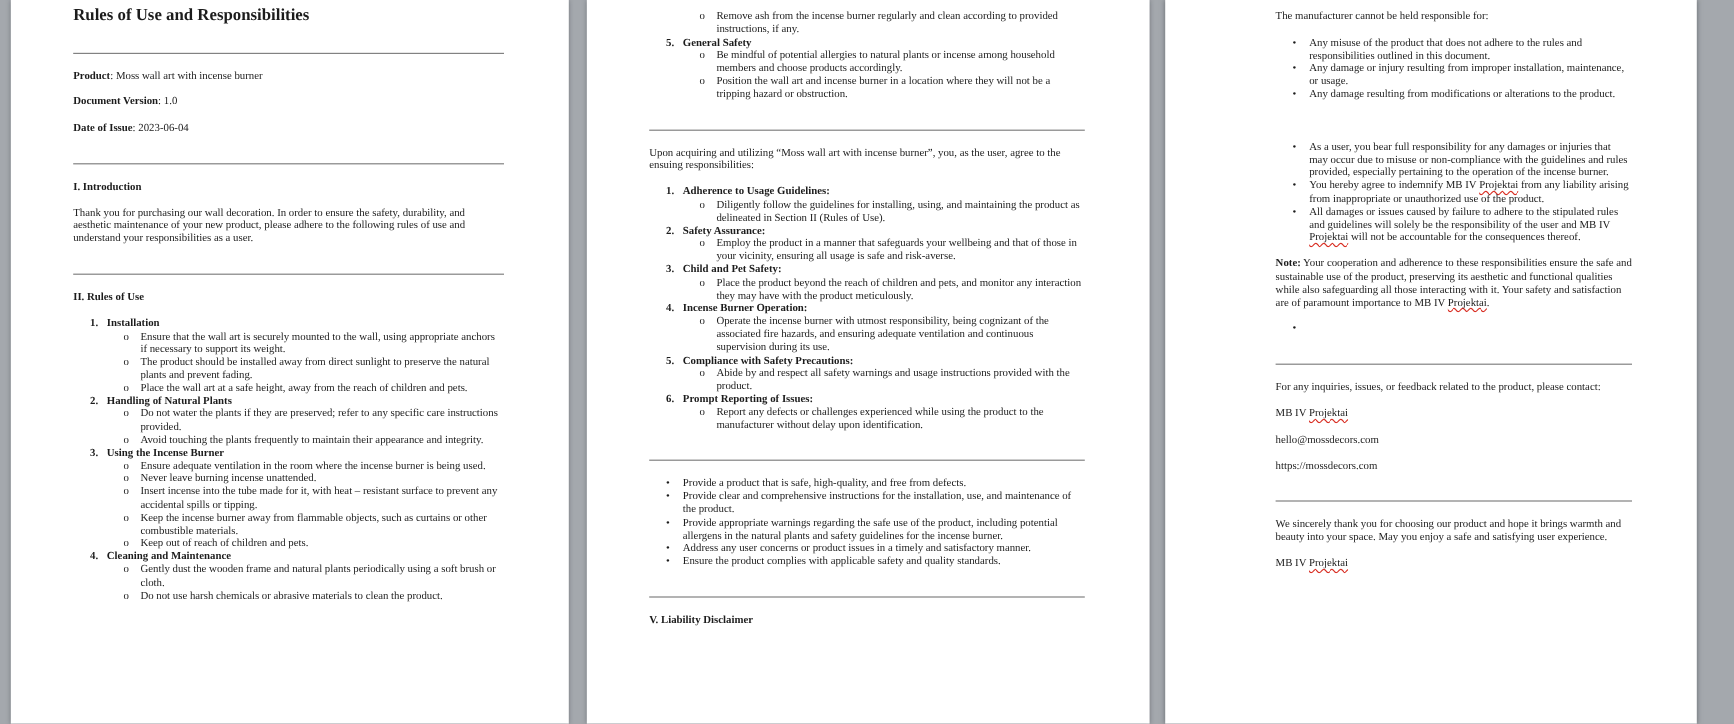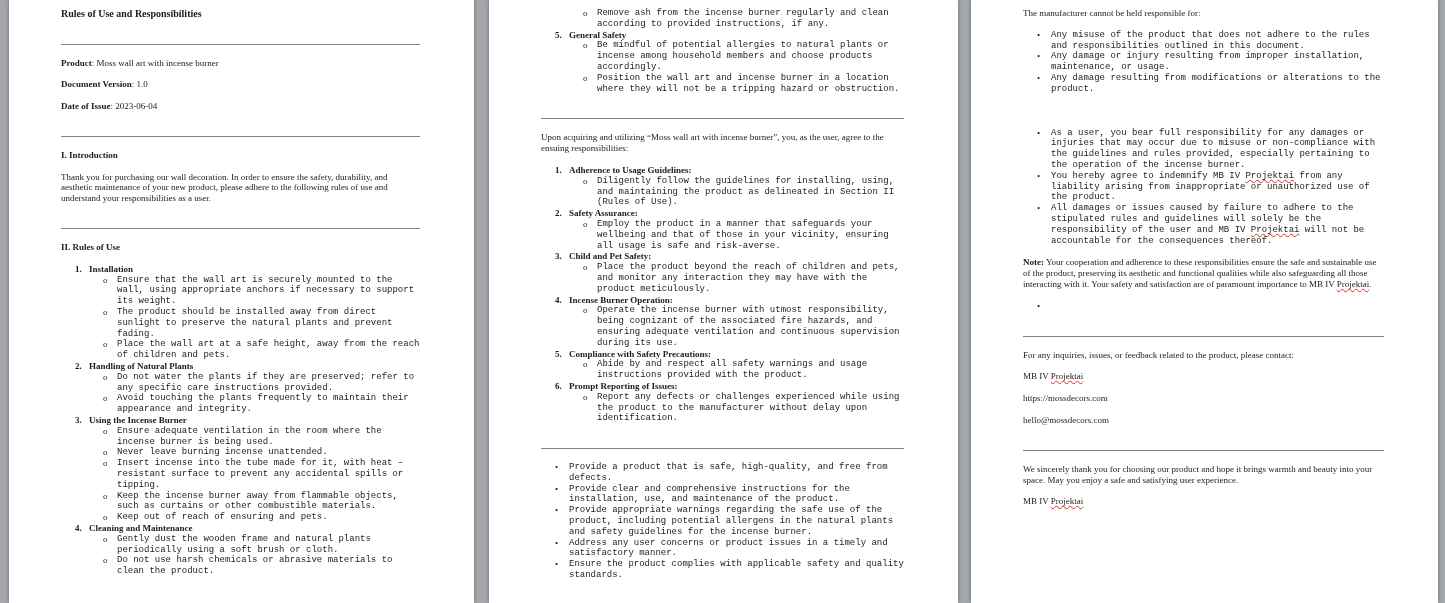--- a/index.html
+++ b/index.html
@@ -9,37 +9,37 @@
     font-family:"Liberation Serif","DejaVu Serif",serif;
   }
   .viewport{position:relative;width:1445px;height:603px;}
   .page{
     position:absolute;top:0;height:603px;background:#ffffff;
     box-shadow:0 0 4px rgba(40,44,50,.5);
     overflow:hidden;
   }
   .page-1{left:9px;width:465px;}
   .page-2{left:489px;width:469px;}
-  .page-3{left:971px;width:467px;}
+  .page-3{left:971px;width:403px;padding-left:40px;}
   .content{
     display:flex;flex-direction:column;
     padding:8px 54px 0 52px;
     font-size:9px;line-height:10.8px;color:#1c1c1c;
   }
   .para{margin:0 0 11px;}
-  .title{font-size:10px;line-height:11.5px;}
+  .title{font-size:14px;line-height:11.5px;}
   .hr{height:0;border-top:1px solid #828282;margin:13px 0;}
   .spacer{height:22px;flex:none;}
   .list{margin:0 0 11px;}
   .ol-head{padding-left:14px;}
   .num{display:inline-block;width:14px;font-weight:bold;}
   .sub-row{display:flex;margin-left:42px;}
   .ul-row{display:flex;margin-left:14px;}
   .marker{width:14px;flex:none;}
-  .sub-text{flex:1;font-family:Liberation Mono, monospace;}
+  .sub-text{flex:1;}
   .b{font-weight:bold;}
   .sq{
     text-decoration:underline;
     text-decoration-style:wavy;
     text-decoration-color:#d93025;
     text-decoration-thickness:1px;
     text-underline-offset:1px;
     text-decoration-skip-ink:none;
   }
 </style>
@@ -94,21 +94,21 @@
           <div class="sub-row">
             <span class="marker">o</span>
             <span class="sub-text"><span>Insert incense into the tube made for it, with heat – resistant surface to prevent any accidental spills or tipping.</span></span>
           </div>
           <div class="sub-row">
             <span class="marker">o</span>
             <span class="sub-text"><span>Keep the incense burner away from flammable objects, such as curtains or other combustible materials.</span></span>
           </div>
           <div class="sub-row">
             <span class="marker">o</span>
-            <span class="sub-text"><span>Keep out of reach of ensuring and pets.</span></span>
+            <span class="sub-text"><span>Keep out of reach of children and pets.</span></span>
           </div>
           <div class="ol-head"><span class="num">4.</span><span class="b ">Cleaning and Maintenance</span></div>
           <div class="sub-row">
             <span class="marker">o</span>
             <span class="sub-text"><span>Gently dust the wooden frame and natural plants periodically using a soft brush or cloth.</span></span>
           </div>
           <div class="sub-row">
             <span class="marker">o</span>
             <span class="sub-text"><span>Do not use harsh chemicals or abrasive materials to clean the product.</span></span>
           </div>
@@ -228,20 +228,20 @@
         <div class="para"><span class="b ">Note:</span><span> Your cooperation and adherence to these responsibilities ensure the safe and sustainable use of the product, preserving its aesthetic and functional qualities while also safeguarding all those interacting with it. Your safety and satisfaction are of paramount importance to MB IV </span><span class="sq">Projektai</span><span>.</span></div>
         <div class="list">
           <div class="ul-row">
             <span class="marker">•</span>
             <span class="sub-text"></span>
           </div>
         </div>
         <div class="hr"></div>
         <div class="para"><span>For any inquiries, issues, or feedback related to the product, please contact:</span></div>
         <div class="para"><span>MB IV </span><span class="sq">Projektai</span></div>
+        <div class="para"><span>hello@mossdecors.com</span></div>
         <div class="para"><span>https://mossdecors.com</span></div>
-        <div class="para"><span>hello@mossdecors.com</span></div>
         <div class="hr"></div>
         <div class="para"><span>We sincerely thank you for choosing our product and hope it brings warmth and beauty into your space. May you enjoy a safe and satisfying user experience.</span></div>
         <div class="para"><span>MB IV </span><span class="sq">Projektai</span></div>
       </div>
   </div>
 </div>
 
 </body></html>

